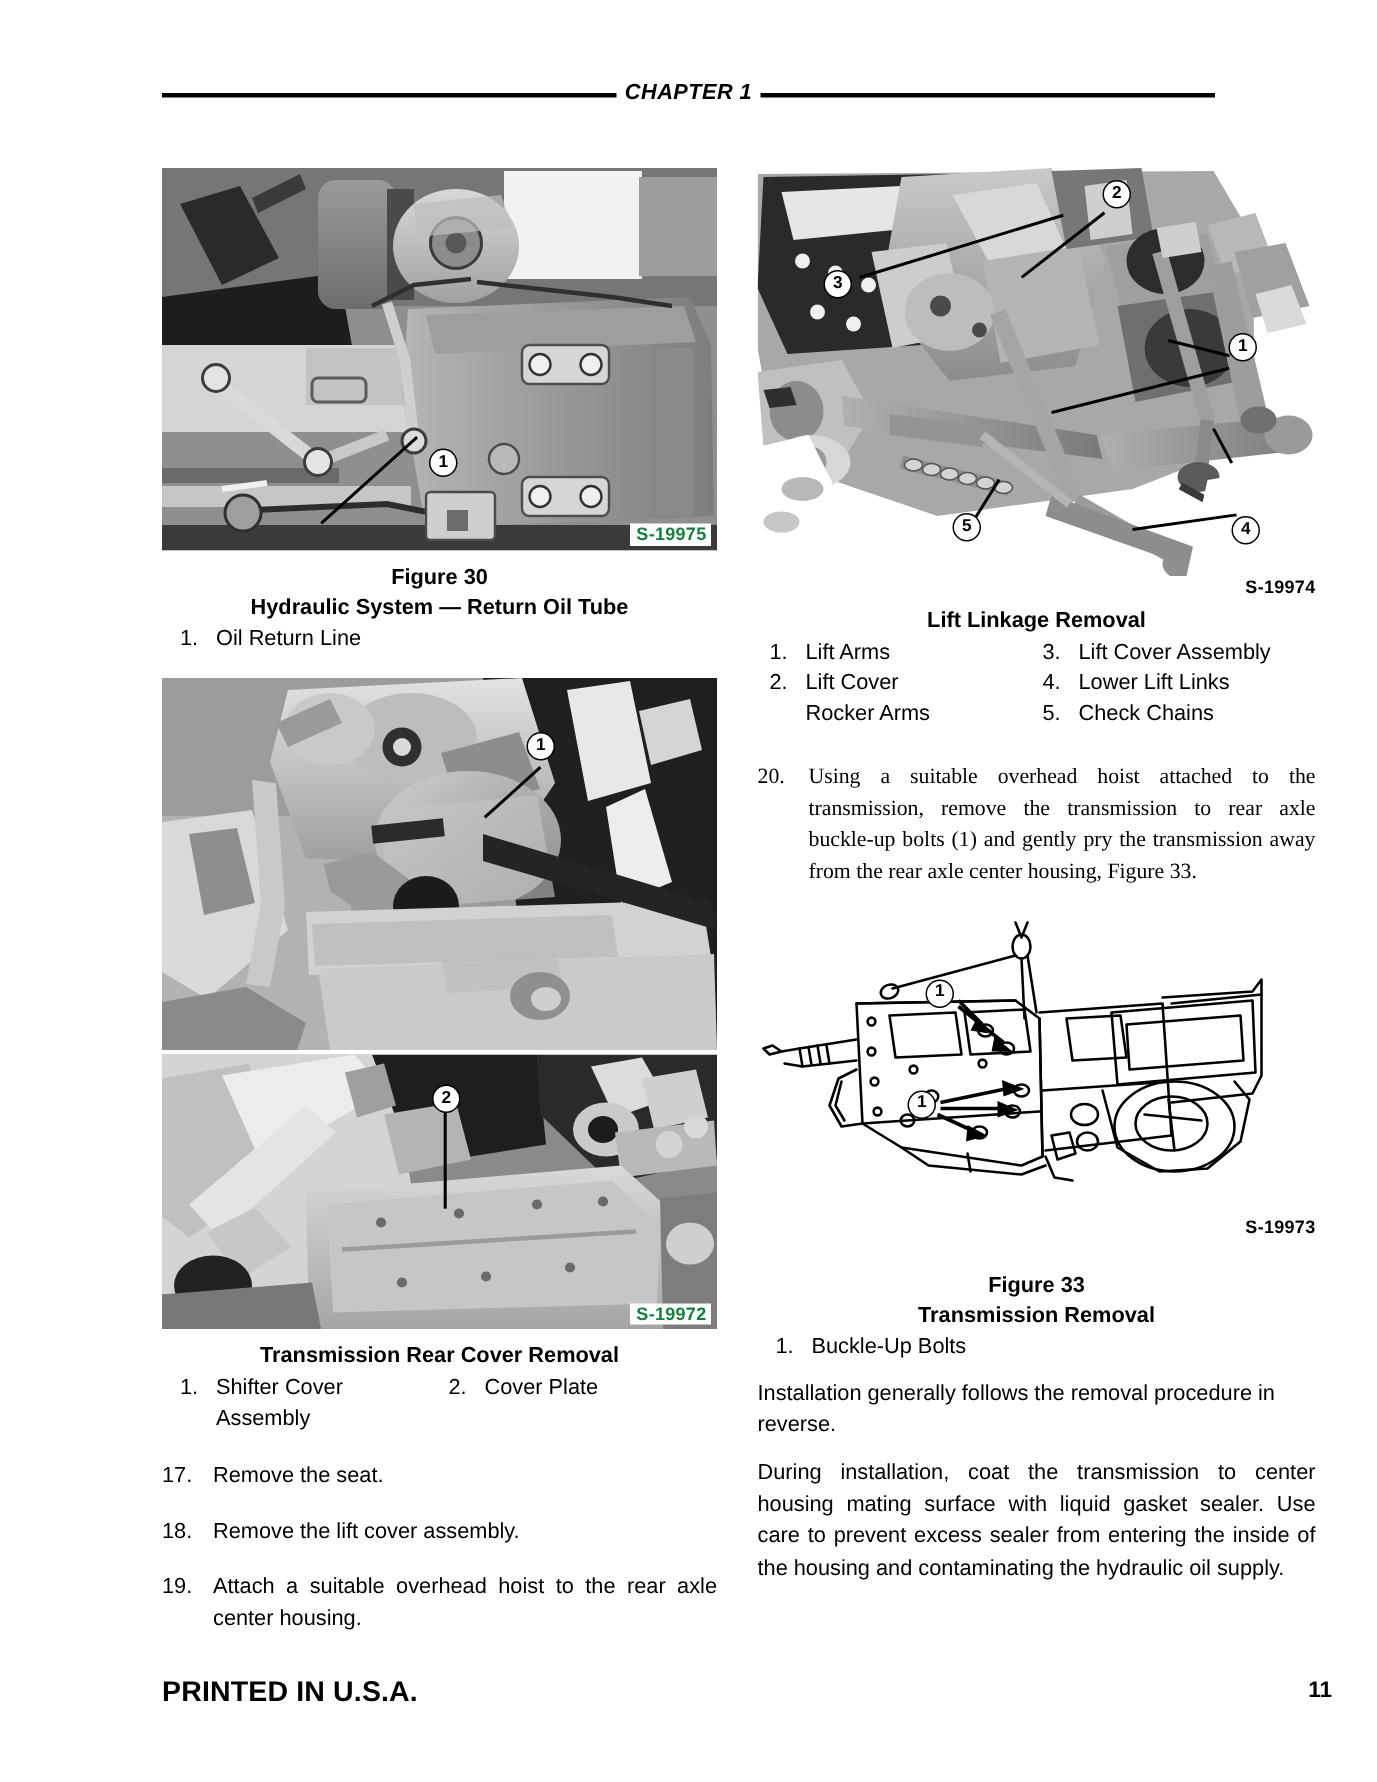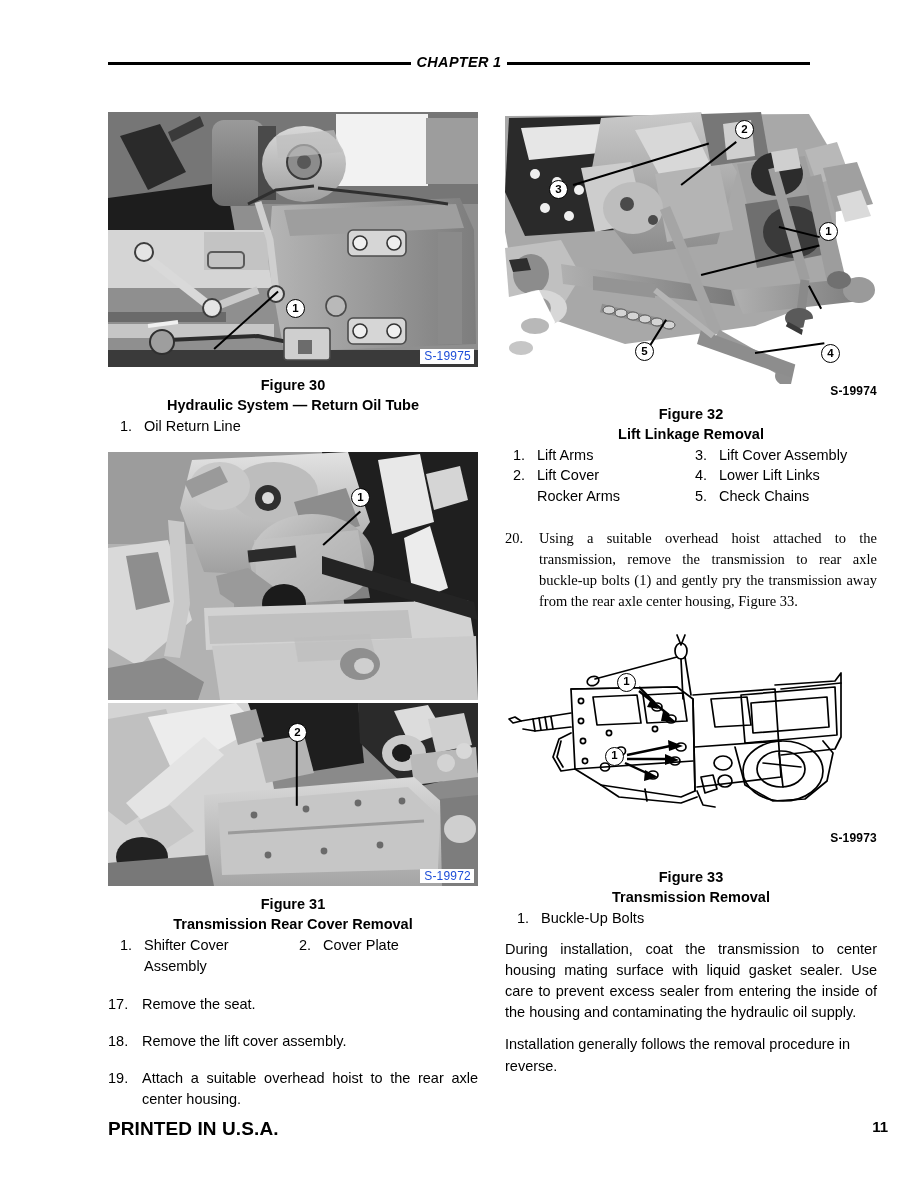--- a/index.html
+++ b/index.html
@@ -69,24 +69,24 @@
   .photo {
     position: relative;
     overflow: hidden;
     background: #cdcdcd;
   }
   .photo-ref {
     position: absolute;
     right: 4px;
     bottom: 3px;
     font-size: 12px;
-    font-weight: normal;
+    font-weight: bold;
     letter-spacing: 0.2px;
     background: #fff;
-    color: #1d4ed8;
+    color: #15803d;
     padding: 1px 3px 0 4px;
     line-height: 1.15;
   }
   .ref-row {
     text-align: right;
     font-size: 12px;
     font-weight: bold;
     letter-spacing: 0.2px;
   }
 
@@ -390,21 +390,20 @@
           <path d="M332 96 L370 92 L370 183 L334 183 Z" fill="#7d7d7d"></path>
           <ellipse cx="352" cy="126" rx="16" ry="14" fill="#cfcfcf"></ellipse>
           <path d="M0 160 L100 152 L106 183 L0 183 Z" fill="#787878"></path>
         </svg>
         <div class="leader" style="left:189px;top:34px;width:68px;transform:rotate(90deg);transform-origin:0 50%;"></div>
         <div class="callout" style="left:180px;top:20px;">2</div>
         <div class="photo-ref">S-19972</div>
       </div>
 
       <div class="caption">
-        <span class="fig-num">Figure 31</span>
         <span class="fig-title">Transmission Rear Cover Removal</span>
       </div>
       <div class="legend legend-cols legend-indent-l">
         <div class="legend-col">
           <div class="legend-item">
             <span class="legend-num">1.</span>
             <span class="legend-text">Shifter Cover</span>
           </div>
           <div class="legend-cont">Assembly</div>
         </div>
@@ -534,21 +533,20 @@
         <div class="leader" style="left:250px;top:240px;width:70px;transform:rotate(-8deg);"></div>
         <div class="callout" style="left:316px;top:232px;">4</div>
 
         <div class="leader" style="left:144px;top:234px;width:32px;transform:rotate(-58deg);"></div>
         <div class="callout" style="left:130px;top:230px;">5</div>
       </div>
 
       <div class="ref-row">S-19974</div>
 
       <div class="caption" style="margin-top:6px;">
-        <span class="fig-num">Figure 32</span>
         <span class="fig-title">Lift Linkage Removal</span>
       </div>
       <div class="legend legend-cols legend-indent-r">
         <div class="legend-col">
           <div class="legend-item">
             <span class="legend-num">1.</span>
             <span class="legend-text">Lift Arms</span>
           </div>
           <div class="legend-item">
             <span class="legend-num">2.</span>
@@ -676,21 +674,21 @@
       </div>
       <div class="legend">
         <div class="legend-item legend-indent-l">
           <span class="legend-num">1.</span>
           <span class="legend-text">Buckle-Up Bolts</span>
         </div>
       </div>
     </div>
 
     <div>
+      <div class="para nojustify">Installation generally follows the removal procedure in reverse.</div>
       <div class="para">During installation, coat the transmission to center housing mating surface with liquid gasket sealer. Use care to prevent excess sealer from entering the inside of the housing and contaminating the hydraulic oil supply.</div>
-      <div class="para nojustify">Installation generally follows the removal procedure in reverse.</div>
     </div>
   </div>
 
   <div class="footer-left">PRINTED IN U.S.A.</div>
   <div class="footer-right">11</div>
 
 </div>
 
 </body></html>

